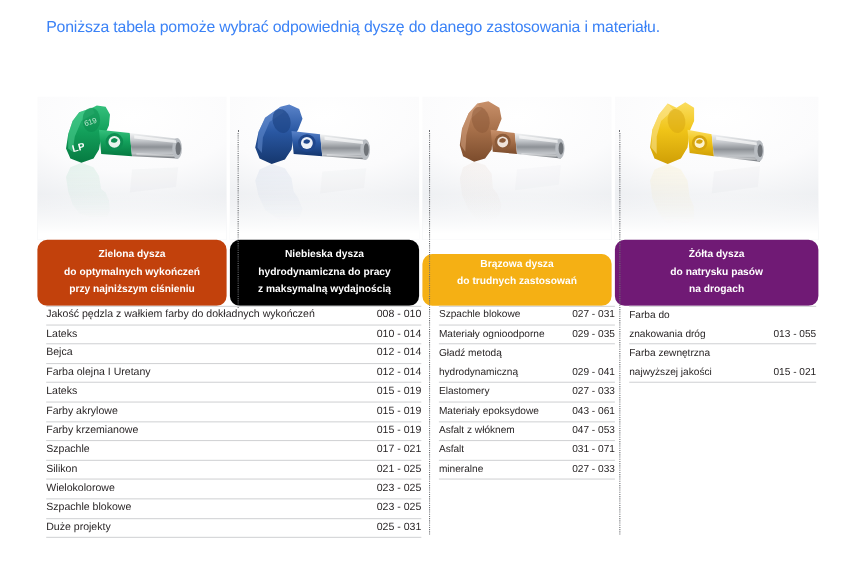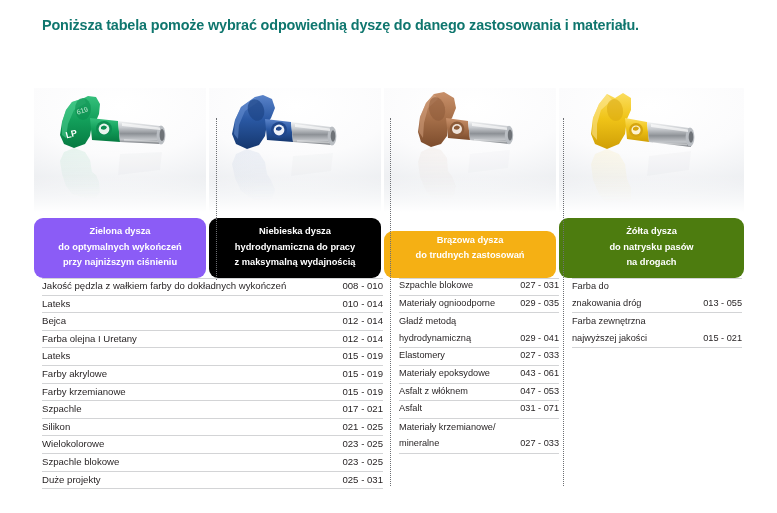--- a/index.html
+++ b/index.html
@@ -13,23 +13,23 @@
     position:relative;
   }
 
   .page { position:relative; width:777px; height:513px; }
 
   .headline {
     position:absolute;
     left:42px; top:17px;
     width:700px;
     font-size:14.4px;
-    font-weight:bold;
+    font-weight:normal;
     letter-spacing:-0.15px;
-    color:#0f766e;
+    color:#3b82f6;
   }
 
   
   .panels { position:absolute; left:34px; top:88px; width:710px; height:190px; }
 
   .panel { position:absolute; top:0; width:172px; height:190px; }
   .panel.p1 { left:0px;  width:172px;}
   .panel.p2 { left:175px; width:172px;}
   .panel.p3 { left:350px; width:172px;}
   .panel.p4 { left:525px; width:185px;}
@@ -144,21 +144,21 @@
             <ellipse cx="110" cy="41" rx="2.4" ry="6" fill="#6f7378"></ellipse>
             <path d="M70 29 L108 33.5 L108 36 L70 32 Z" fill="#ffffff" opacity=".65"></path>
             <path d="M72 45 L106 47 L106 48.5 L72 46.8 Z" fill="#ffffff" opacity=".35"></path>
           </g>
           <g transform="translate(18,6)" opacity=".30">
             <path d="M32 104 L36 106 L44 105 L48 98 L47 88 L44 81 L40 78 L38 66 L33 58 L22 54 L12 58 L8 67 L10 80 L14 92 L20 100 Z" fill="url(#gRefl)"></path>
             <path d="M66 81 L108 76 L110 58 L68 60 Z" fill="#c9ccd0" opacity=".35"></path>
           </g>
         </svg>
       </div>
-      <div class="caption" style="background:#8b5cf6">
+      <div class="caption" style="background:#c2410c">
         <span>Zielona dysza</span>
         <span>do optymalnych wykończeń</span>
         <span>przy najniższym ciśnieniu</span>
       </div>
     </div>
 
     <div class="panel p2">
       <div class="photo"></div>
       <div class="nozzle">
         <svg width="172" height="130" viewBox="0 0 172 130">
@@ -290,21 +290,21 @@
             <ellipse cx="110" cy="45" rx="2.3" ry="5.8" fill="#6f7378"></ellipse>
             <path d="M70 32 L107 37.5 L107 40 L70 35 Z" fill="#ffffff" opacity=".65"></path>
             <path d="M72 50 L106 52 L106 53.5 L72 51.8 Z" fill="#ffffff" opacity=".35"></path>
           </g>
           <g transform="translate(22,4)" opacity=".28">
             <path d="M26 112 L34 108 L42 113 L50 108 L50 96 L46 87 L44 72 L38 62 L26 57 L14 62 L10 72 L12 88 L18 102 Z" fill="url(#yRefl)"></path>
             <path d="M66 84 L108 78 L110 59 L68 64 Z" fill="#c9ccd0" opacity=".35"></path>
           </g>
         </svg>
       </div>
-      <div class="caption" style="background:#4d7c0f">
+      <div class="caption" style="background:#701a75">
         <span>Żółta dysza</span>
         <span>do natrysku pasów</span>
         <span>na drogach</span>
       </div>
     </div>
   </div>
 
   <div class="vdiv d1"></div>
   <div class="vdiv d2"></div>
   <div class="vdiv d3"></div>
@@ -385,24 +385,20 @@
       <span class="lbl">Materiały epoksydowe</span>
       <span class="val">043 - 061</span>
     </div>
     <div class="row">
       <span class="lbl">Asfalt z włóknem</span>
       <span class="val">047 - 053</span>
     </div>
     <div class="row">
       <span class="lbl">Asfalt</span>
       <span class="val">031 - 071</span>
-    </div>
-    <div class="row" style="border-bottom:none">
-      <span class="lbl">Materiały krzemianowe/</span>
-      <span class="val"></span>
     </div>
     <div class="row cont">
       <span class="lbl">mineralne</span>
       <span class="val">027 - 033</span>
     </div>
   </div>
 
   <div class="tbl t3">
     <div class="row" style="border-bottom:none">
       <span class="lbl">Farba do</span>

